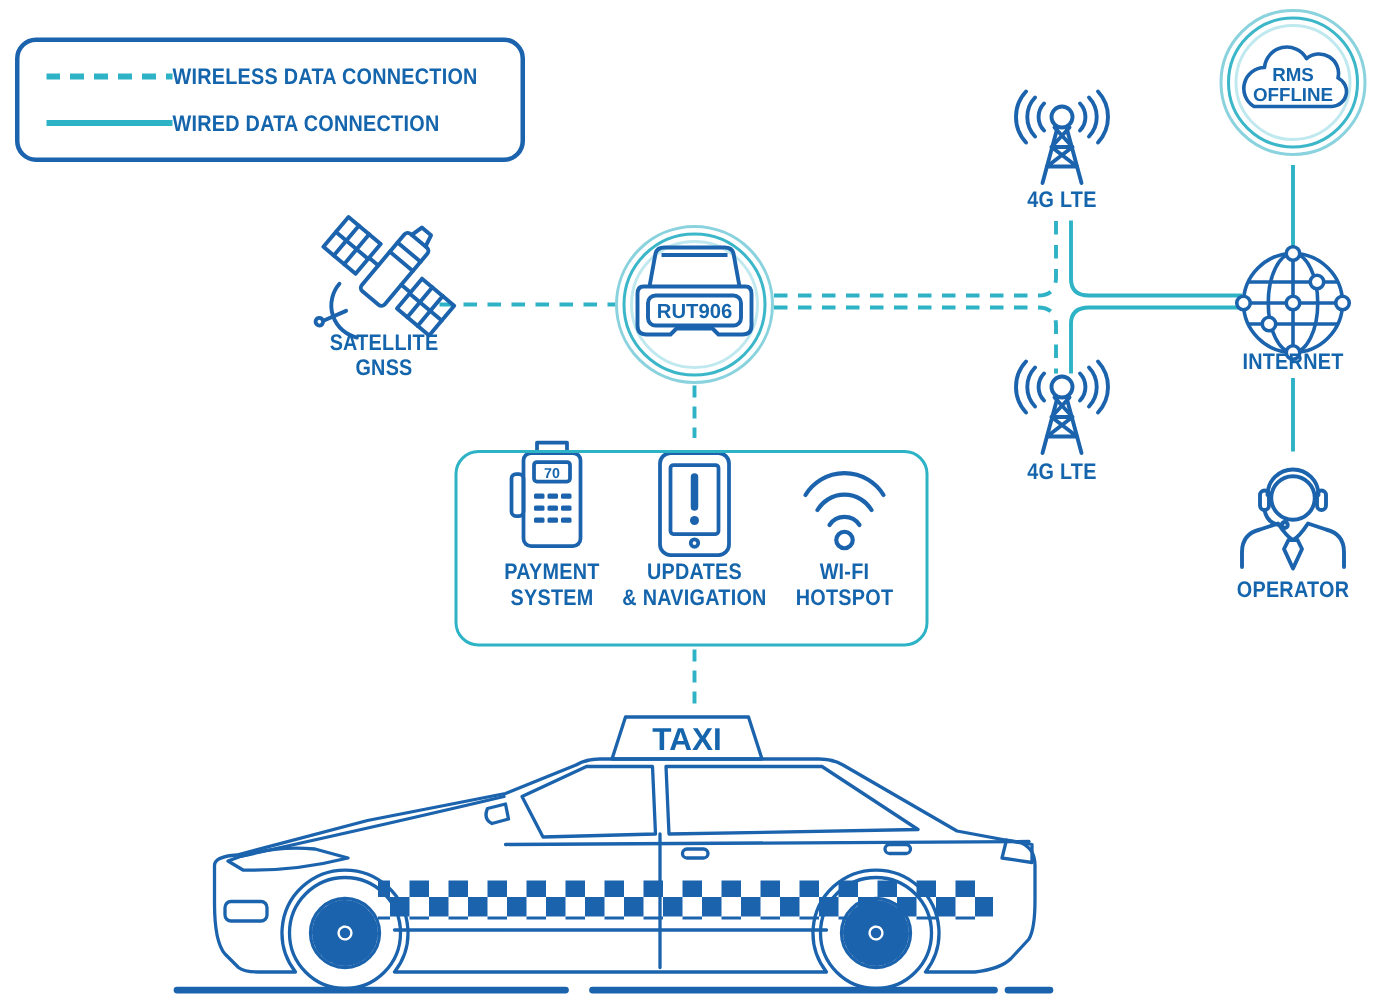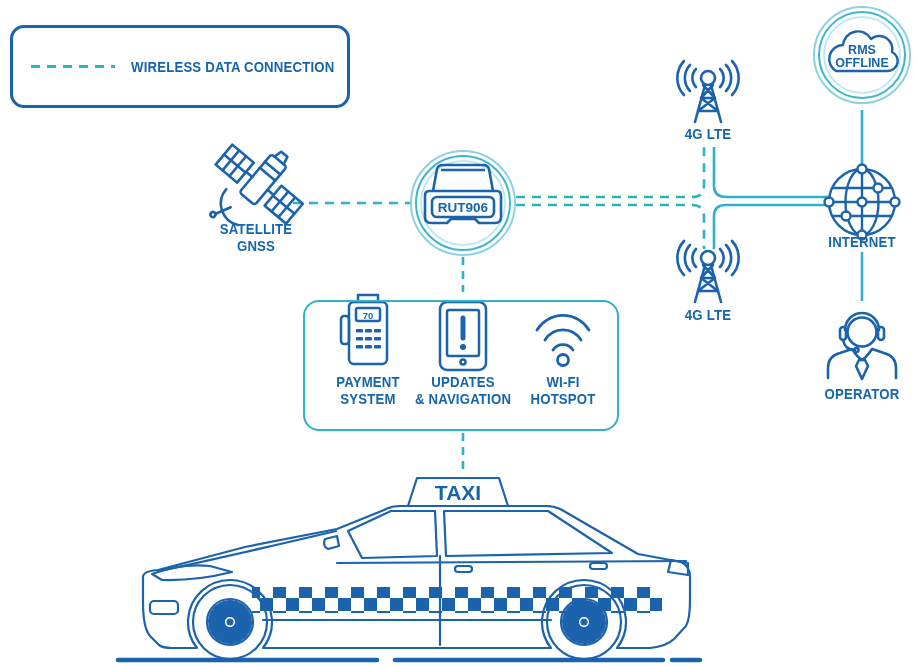--- a/index.html
+++ b/index.html
@@ -5,21 +5,21 @@
   html,body{margin:0;padding:0;background:#ffffff;}
   #stage{position:relative;width:919px;height:667px;background:#ffffff;overflow:hidden;
          font-family:"Liberation Sans",sans-serif;}
   #art{position:absolute;left:0;top:0;}
   .lbl{position:absolute;font-weight:700;font-size:15px;line-height:16px;color:#1565ad;
        white-space:nowrap;transform:translateX(-50%) scaleX(.88);letter-spacing:.2px;
        text-align:center;}
   .legend{position:absolute;left:10px;top:25px;width:316px;height:77px;
           border:3px solid #1b63ad;border-radius:14px;display:flex;flex-direction:column;
           justify-content:center;gap:14px;padding-left:18px;}
-  .legend-row{display:flex;align-items:center;gap:16px;}
+  .legend-row{display:flex;align-items:center;}
   .swatch{width:84px;height:3.5px;flex:0 0 auto;}
   .swatch.dashed{background:repeating-linear-gradient(90deg,#2eb3c6 0 9px,transparent 9px 16px);}
   .swatch.solid{background:#2eb3c6;}
   .legend-label{font-weight:700;font-size:15px;color:#1565ad;white-space:nowrap;
                 transform:scaleX(.88);transform-origin:left center;letter-spacing:.2px;}
   .svc-box{position:absolute;left:303px;top:300px;width:312px;height:127px;
            border:2.5px solid #2eb3c6;border-radius:16px;}
   svg text{font-family:"Liberation Sans",sans-serif;font-weight:700;fill:#1565ad;}
 </style>
 </head>
@@ -203,20 +203,24 @@
         <path d="M672 660 H700"></path>
       </g>
     </g>
   </svg>
 
   <div class="legend">
     <div class="legend-row">
       <div class="swatch dashed"></div>
       <span class="legend-label">WIRELESS DATA CONNECTION</span>
     </div>
+    <div class="legend-row">
+      <div class="swatch solid"></div>
+      <span class="legend-label">WIRED DATA CONNECTION</span>
+    </div>
   </div>
 
   <div class="svc-box"></div>
 
   <div class="lbl" style="left:256px;top:221px">SATELLITE</div>
   <div class="lbl" style="left:256px;top:238px">GNSS</div>
 
   <div class="lbl" style="left:708px;top:126px">4G LTE</div>
   <div class="lbl" style="left:708px;top:307px">4G LTE</div>
 

